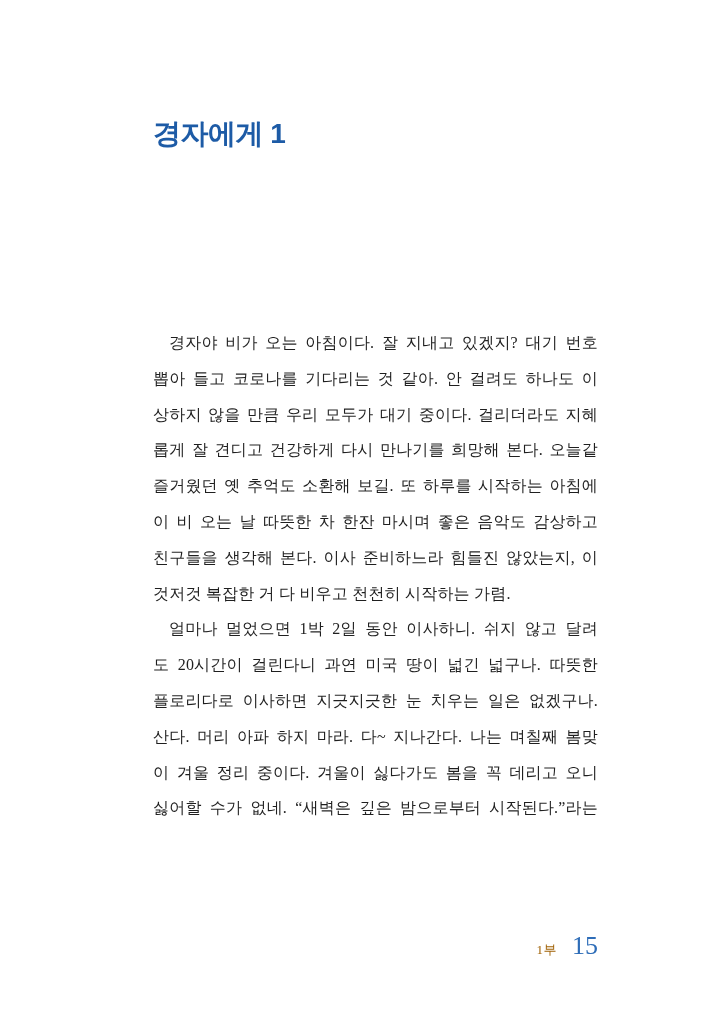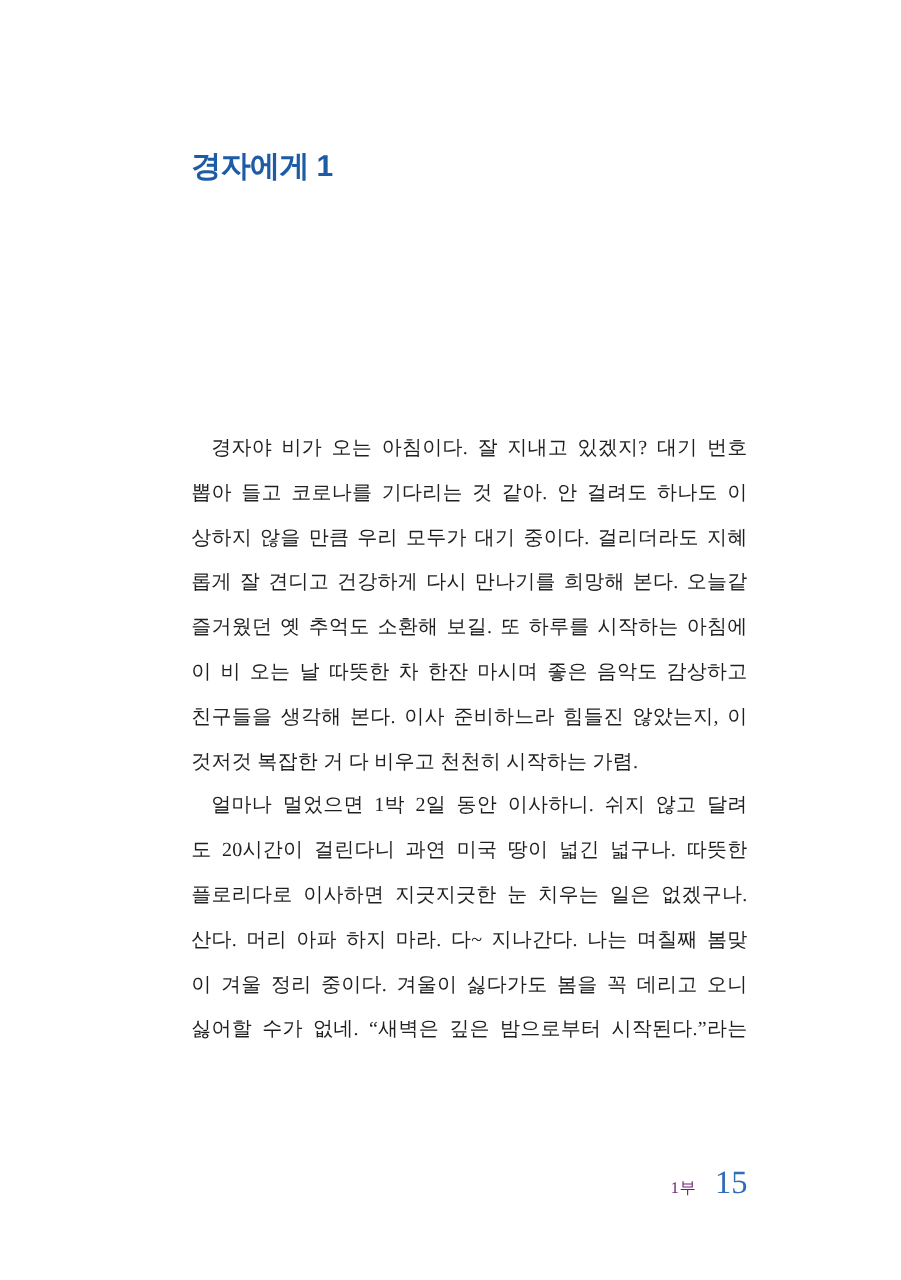--- a/index.html
+++ b/index.html
@@ -13,31 +13,31 @@
     height: 1024px;
     background: #ffffff;
     overflow: hidden;
     font-family: "Liberation Serif", "DejaVu Serif", serif;
   }
   .chapter-title {
     position: absolute;
     left: 153px;
     top: 117px;
     font-family: "Liberation Sans", "DejaVu Sans", sans-serif;
-    font-size: 24px;
+    font-size: 28px;
     line-height: 34px;
     font-weight: 600;
     letter-spacing: -0.5px;
     color: #1d5ba6;
     white-space: nowrap;
   }
   .body-text {
     position: absolute;
     left: 153px;
-    top: 341px;
+    top: 325px;
     width: 445px;
     font-size: 16px;
     color: #1f1f1f;
     letter-spacing: 0.2px;
   }
   .body-text .line {
     height: 35.8px;
     line-height: 35.8px;
     text-align: justify;
     text-align-last: justify;
@@ -55,21 +55,21 @@
     top: 931px;
     left: 153px;
     width: 445px;
     display: flex;
     justify-content: flex-end;
     align-items: baseline;
     gap: 15px;
   }
   .footer-section {
     font-size: 13px;
-    color: #701a75;
+    color: #a16207;
     letter-spacing: 0.5px;
   }
   .footer-page-number {
     font-size: 26px;
     color: #2e6db8;
   }
 </style>
 </head>
 <body>
 

